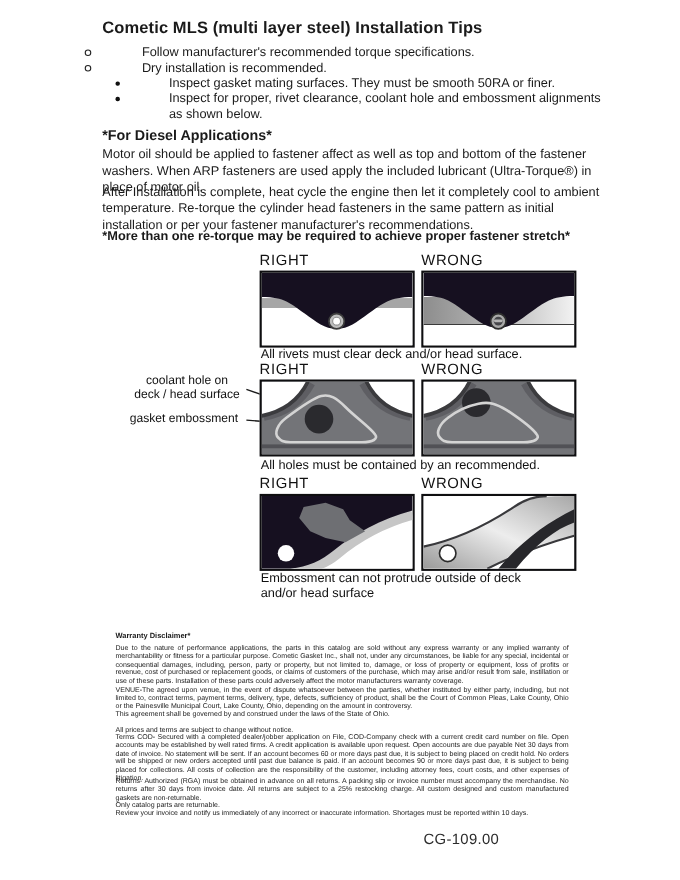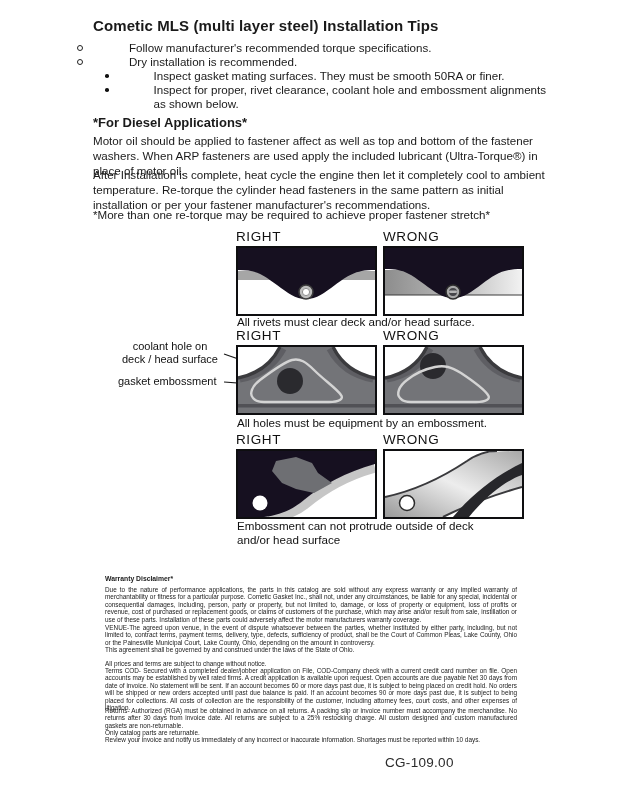--- a/index.html
+++ b/index.html
@@ -14,21 +14,21 @@
   }
   .bullets{left:77px;top:41px;font-size:11.6px;line-height:14px;width:470px;}
   .brow{display:flex;align-items:flex-start;gap:41px;}
   .odot{flex:0 0 auto;width:4px;height:4px;border:1.1px solid #222;border-radius:50%;margin:4px 5px 0 0;}
   .sub{margin-left:28px;}
   .fdot{flex:0 0 auto;width:3.6px;height:3.6px;background:#111;border-radius:50%;margin:5px 4px 0 0;}
   .h2{left:93px;top:115px;font-size:13px;font-weight:bold;}
   .para{left:93px;font-size:11.6px;line-height:15px;width:452px;}
   .p1{top:133px;}
   .p2{top:167px;}
-  .p3{top:207px;}
+  .p3{top:207px;font-weight:bold;}
   .dg-head{width:141px;text-align:left;font-size:13.5px;letter-spacing:0.6px;color:#111;}
   .panel{width:137px;height:66px;border:2px solid #0e0e10;background:#fff;}
   .panel svg{display:block;}
   .cap{font-size:11.6px;line-height:14px;color:#111;}
   .lbl{font-size:11px;line-height:13px;color:#111;}
   .lbl-r{text-align:center;}
   .fineh{left:105px;top:575px;font-size:6.8px;font-weight:bold;}
   .fine{
     left:105px;width:412px;font-size:6.4px;line-height:7.4px;color:#1b1b1b;
     text-align:justify;
@@ -136,21 +136,21 @@
     <path d="M46,2 C38,17 24,29 2,33" stroke="#5a5b5f" stroke-width="5" fill="none" opacity="0.85"></path>
     <path d="M91,2 C99,17 113,29 135,33" stroke="#5a5b5f" stroke-width="5" fill="none" opacity="0.85"></path>
     <path d="M42,0 C34,16 20,27 0,31" stroke="#3b3b3e" stroke-width="3.5" fill="none"></path>
     <path d="M95,0 C103,16 117,27 137,31" stroke="#3b3b3e" stroke-width="3.5" fill="none"></path>
     <rect x="0" y="57" width="137" height="3.5" fill="#515156"></rect>
     <circle cx="48" cy="19" r="13" fill="#2a2a2e"></circle>
     <path d="M15,51 C11,47 14,39 22,33 C32,25 40,22 50,20 C60,18 66,20 76,26 C88,34 99,42 103,48 C106,52 101,55 91,55 L26,55 C18,55 17,53 15,51 Z" fill="none" stroke="#d4d4d4" stroke-width="2.4"></path>
   </svg>
 </div>
 
-<div class="abs cap" style="left:237px;top:416px;">All holes must be equipment by an embossment.</div>
+<div class="abs cap" style="left:237px;top:416px;">All holes must be contained by an recommended.</div>
 
 <div class="abs dg-head" style="left:236px;top:432px;">RIGHT</div>
 <div class="abs dg-head" style="left:383px;top:432px;">WRONG</div>
 
 <div class="abs panel" style="left:236px;top:449px;">
   <svg width="137" height="66" viewBox="0 0 137 66">
     <rect width="137" height="66" fill="#ffffff"></rect>
     <path d="M137,17 C108,25 86,38 68,53 C56,63 44,66 30,66" stroke="#c6c6c6" stroke-width="9" fill="none"></path>
     <path d="M0,0 H137 V13 C108,21 84,34 66,49 C54,59 42,64 26,66 L0,66 Z" fill="#161020"></path>
     <path d="M38,10 L58,6 L74,12 L80,22 L94,32 L76,42 L58,38 L44,32 L34,20 Z" fill="#6e6f73"></path>

